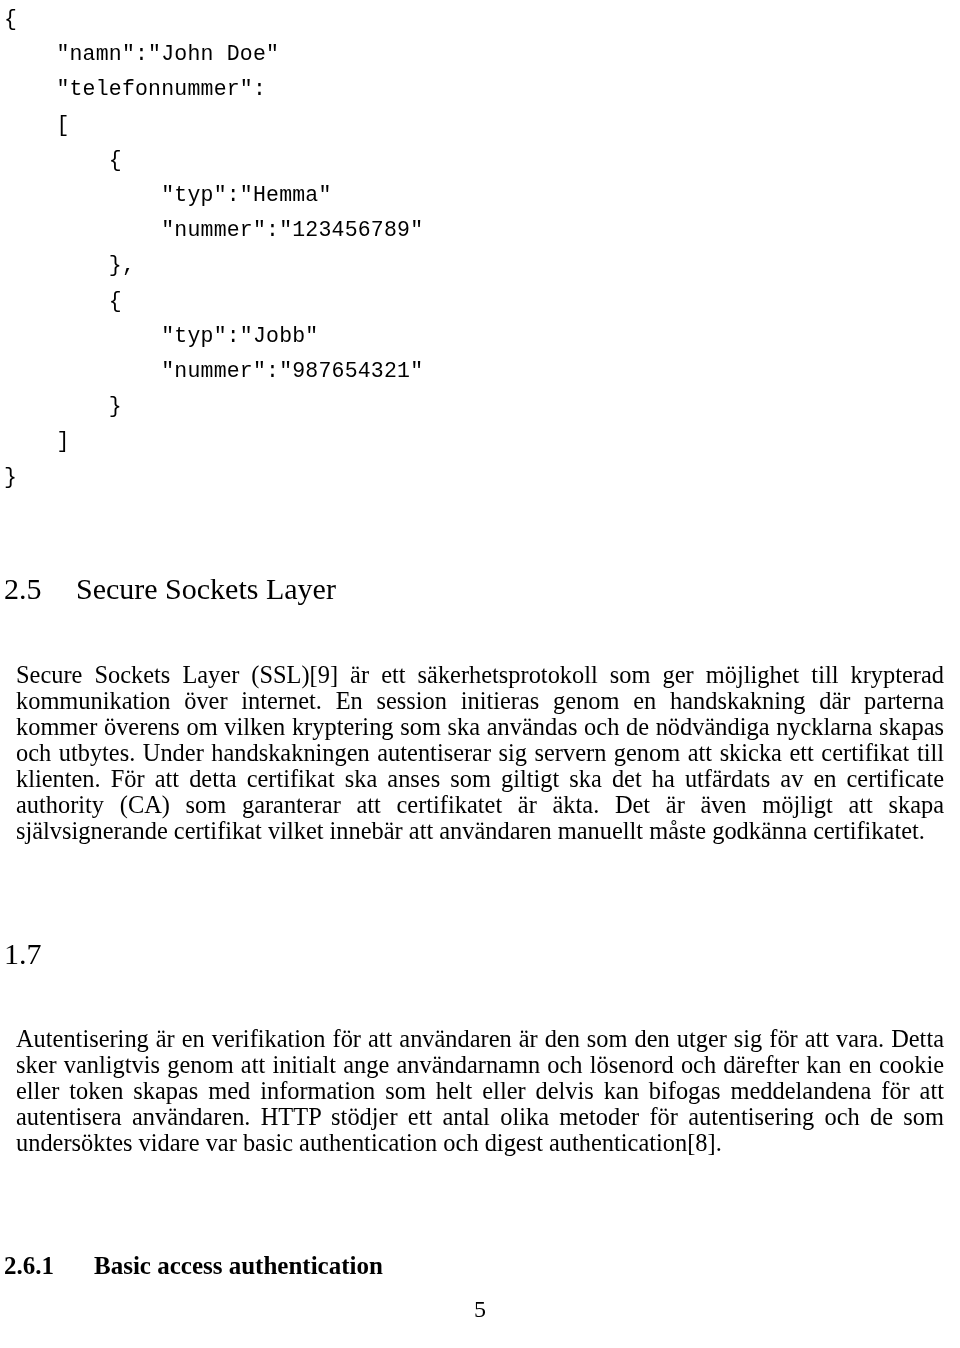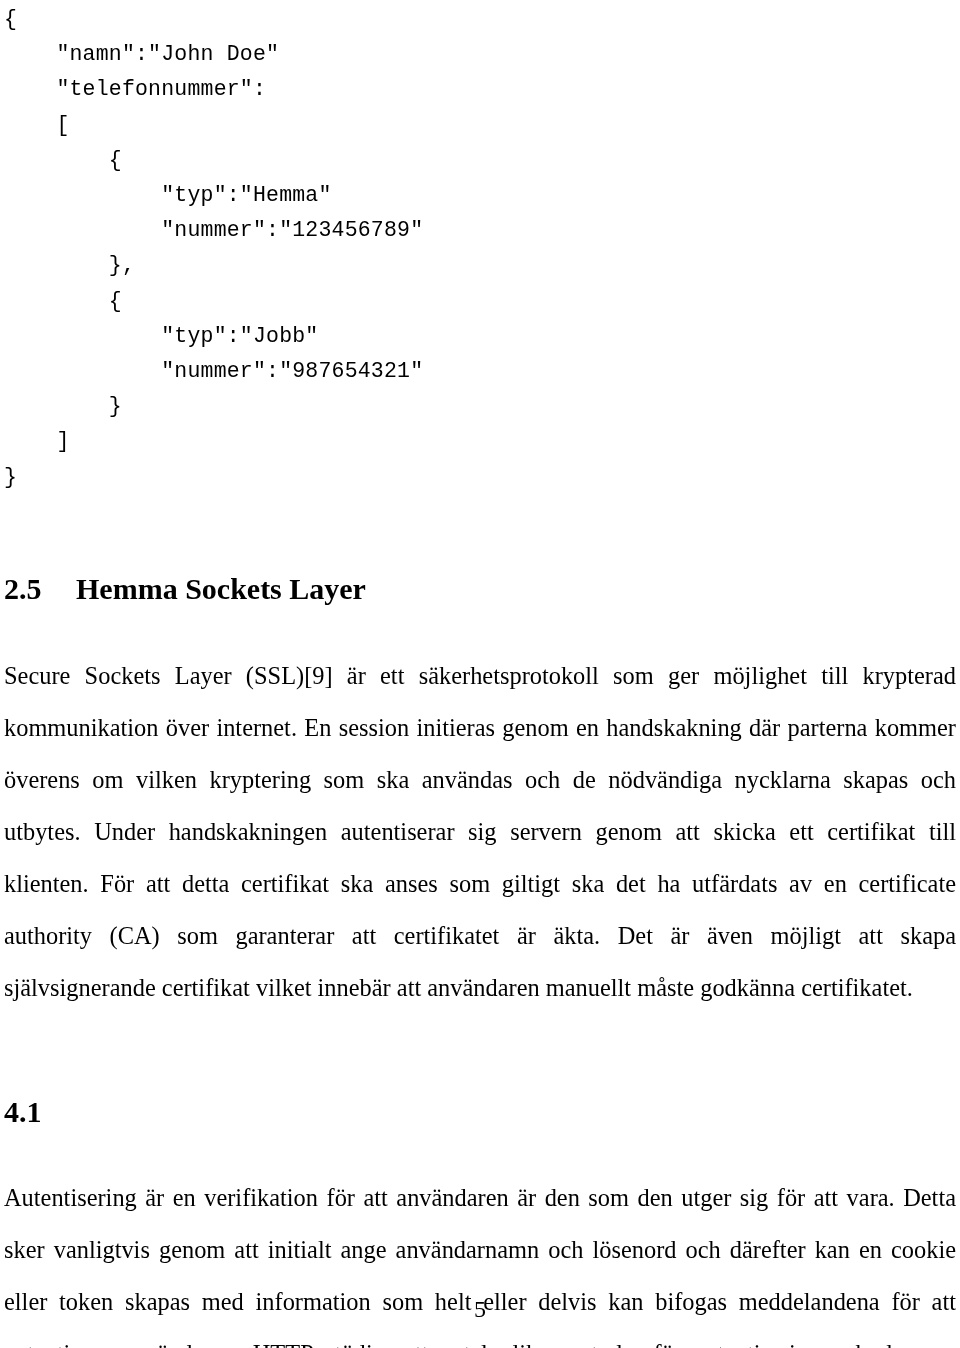--- a/index.html
+++ b/index.html
@@ -40,21 +40,21 @@
     top: 2px;
   }
   .code-line {
     white-space: pre;
     display: block;
     min-height: 35.2px;
   }
 
   
   .sec-heading {
-    font-weight: bold;
+    font-weight: normal;
     font-size: 30px;
     line-height: 34px;
     display: flex;
     align-items: baseline;
   }
   .sec-heading .num {
     display: inline-block;
     width: 72px;
     flex: 0 0 72px;
   }
@@ -67,24 +67,24 @@
   }
   .subsec-heading .num {
     display: inline-block;
     width: 90px;
     flex: 0 0 90px;
   }
 
   
   p.body {
     font-size: 24.4px;
-    line-height: 52px;
+    line-height: 26px;
     text-align: justify;
     text-justify: inter-word;
-    margin: 0;
+    margin: 12px;
     hyphens: none;
   }
   p.body:last-child { text-align-last: left; }
 
   .gap-after-code { height: 54px; }
   .gap-heading-to-text { height: 19px; }
   .gap-para-to-heading { height: 56px; }
   .gap-26-to-261 { height: 58px; }
 
   
@@ -102,31 +102,31 @@
 <body>
 
 <div class="page">
 
   <pre class="code-block"><span class="code-line">{</span><span class="code-line">    "namn":"John Doe"</span><span class="code-line">    "telefonnummer":</span><span class="code-line">    [</span><span class="code-line">        {</span><span class="code-line">            "typ":"Hemma"</span><span class="code-line">            "nummer":"123456789"</span><span class="code-line">        },</span><span class="code-line">        {</span><span class="code-line">            "typ":"Jobb"</span><span class="code-line">            "nummer":"987654321"</span><span class="code-line">        }</span><span class="code-line">    ]</span><span class="code-line">}</span></pre>
 
   <div class="gap-after-code"></div>
 
   <h2 class="sec-heading">
     <span class="num">2.5</span>
-    <span>Hemma Sockets Layer</span>
+    <span>Secure Sockets Layer</span>
   </h2>
 
   <div class="gap-heading-to-text"></div>
 
   <p class="body">Secure Sockets Layer (SSL)[9] är ett säkerhetsprotokoll som ger möjlighet till krypterad kommunikation över internet. En session initieras genom en handskakning där parterna kommer överens om vilken kryptering som ska användas och de nödvändiga nycklarna skapas och utbytes. Under handskakningen autentiserar sig servern genom att skicka ett certifikat till klienten. För att detta certifikat ska anses som giltigt ska det ha utfärdats av en certificate authority (CA) som garanterar att certifikatet är äkta. Det är även möjligt att skapa självsignerande certifikat vilket innebär att användaren manuellt måste godkänna certifikatet.</p>
 
   <div class="gap-para-to-heading"></div>
 
   <h2 class="sec-heading">
-    <span class="num">4.1</span>
+    <span class="num">1.7</span>
   </h2>
 
   <div class="gap-heading-to-text"></div>
 
   <p class="body">Autentisering är en verifikation för att användaren är den som den utger sig för att vara. Detta sker vanligtvis genom att initialt ange användarnamn och lösenord och därefter kan en cookie eller token skapas med information som helt eller delvis kan bifogas meddelandena för att autentisera användaren. HTTP stödjer ett antal olika metoder för autentisering och de som undersöktes vidare var basic authentication och digest authentication[8].</p>
 
   <div class="gap-26-to-261"></div>
 
   <h3 class="subsec-heading">
     <span class="num">2.6.1</span>

